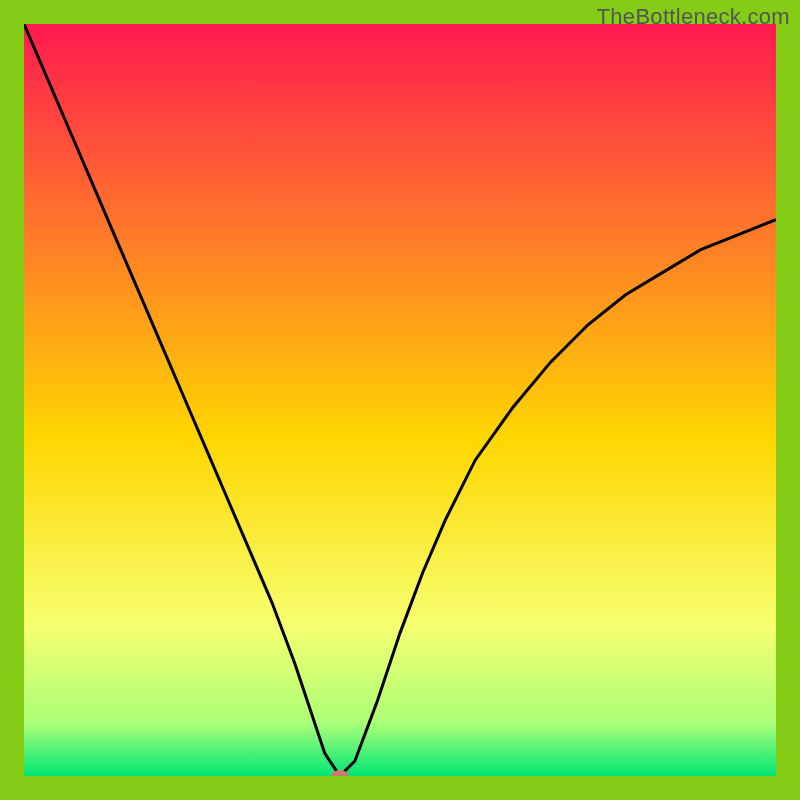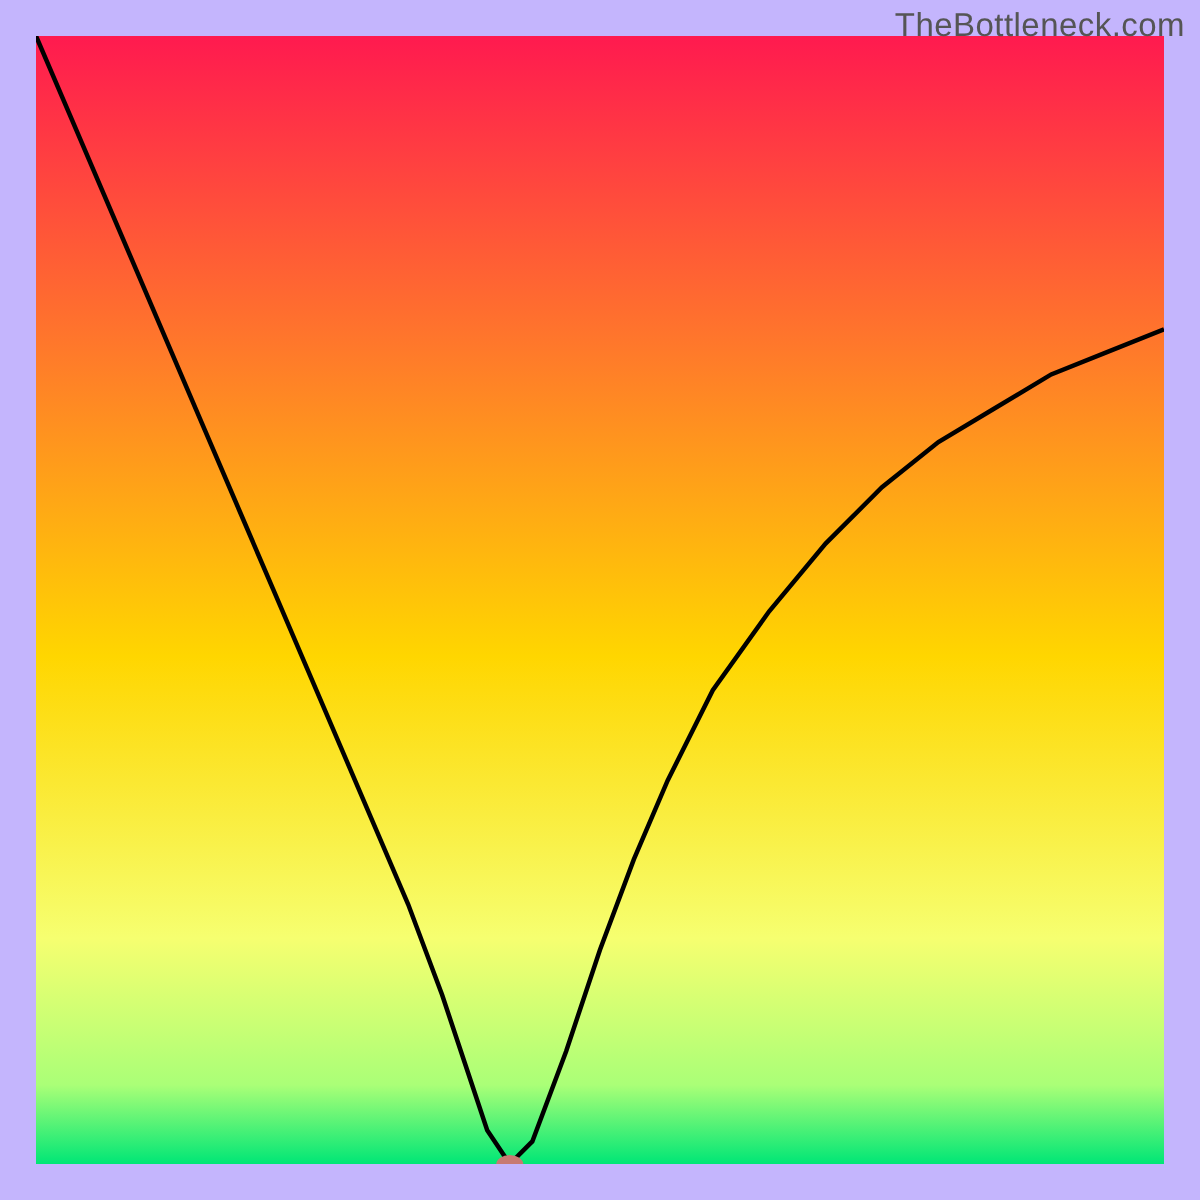--- a/index.html
+++ b/index.html
@@ -8,21 +8,21 @@
     width: 800px;
     height: 800px;
     overflow: hidden;
     background: #000;
     font-family: Arial, Helvetica, sans-serif;
   }
   .frame {
     position: relative;
     width: 800px;
     height: 800px;
-    background: #c4b5fd;
+    background: #84cc16;
   }
   .watermark {
     position: absolute;
     top: 4px;
     right: 10px;
     color: #555;
     font-size: 22px;
     font-weight: 500;
     letter-spacing: 0.3px;
     z-index: 5;

